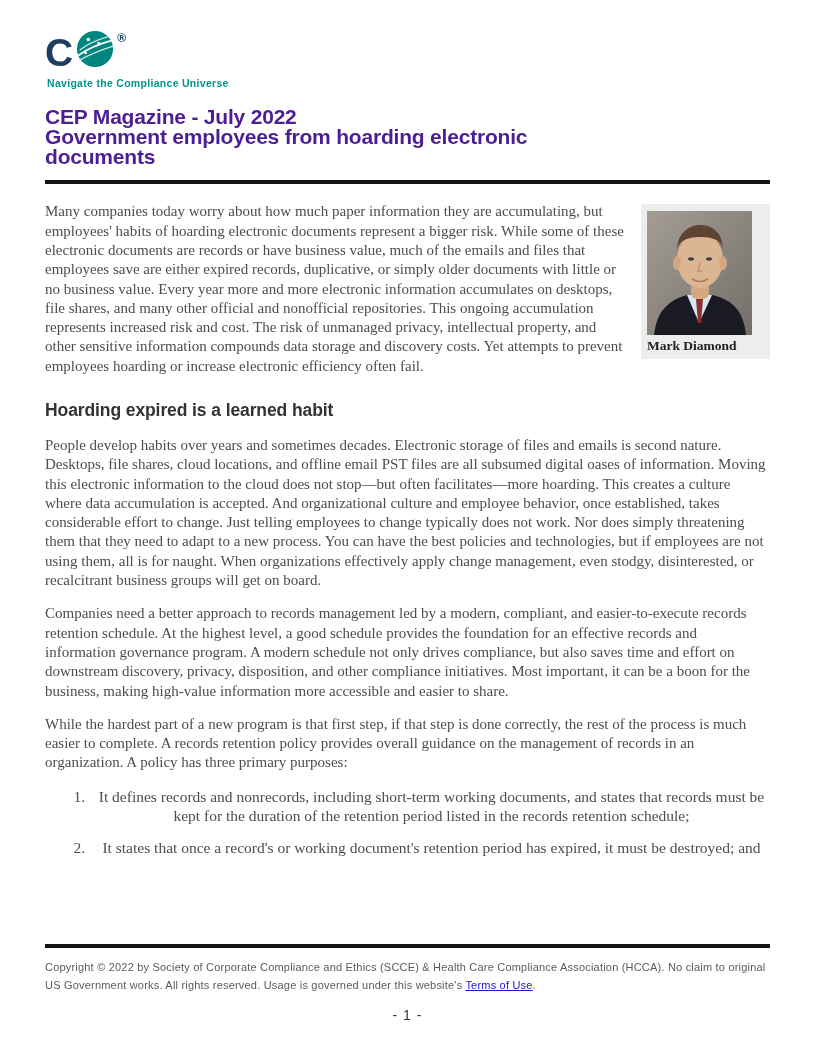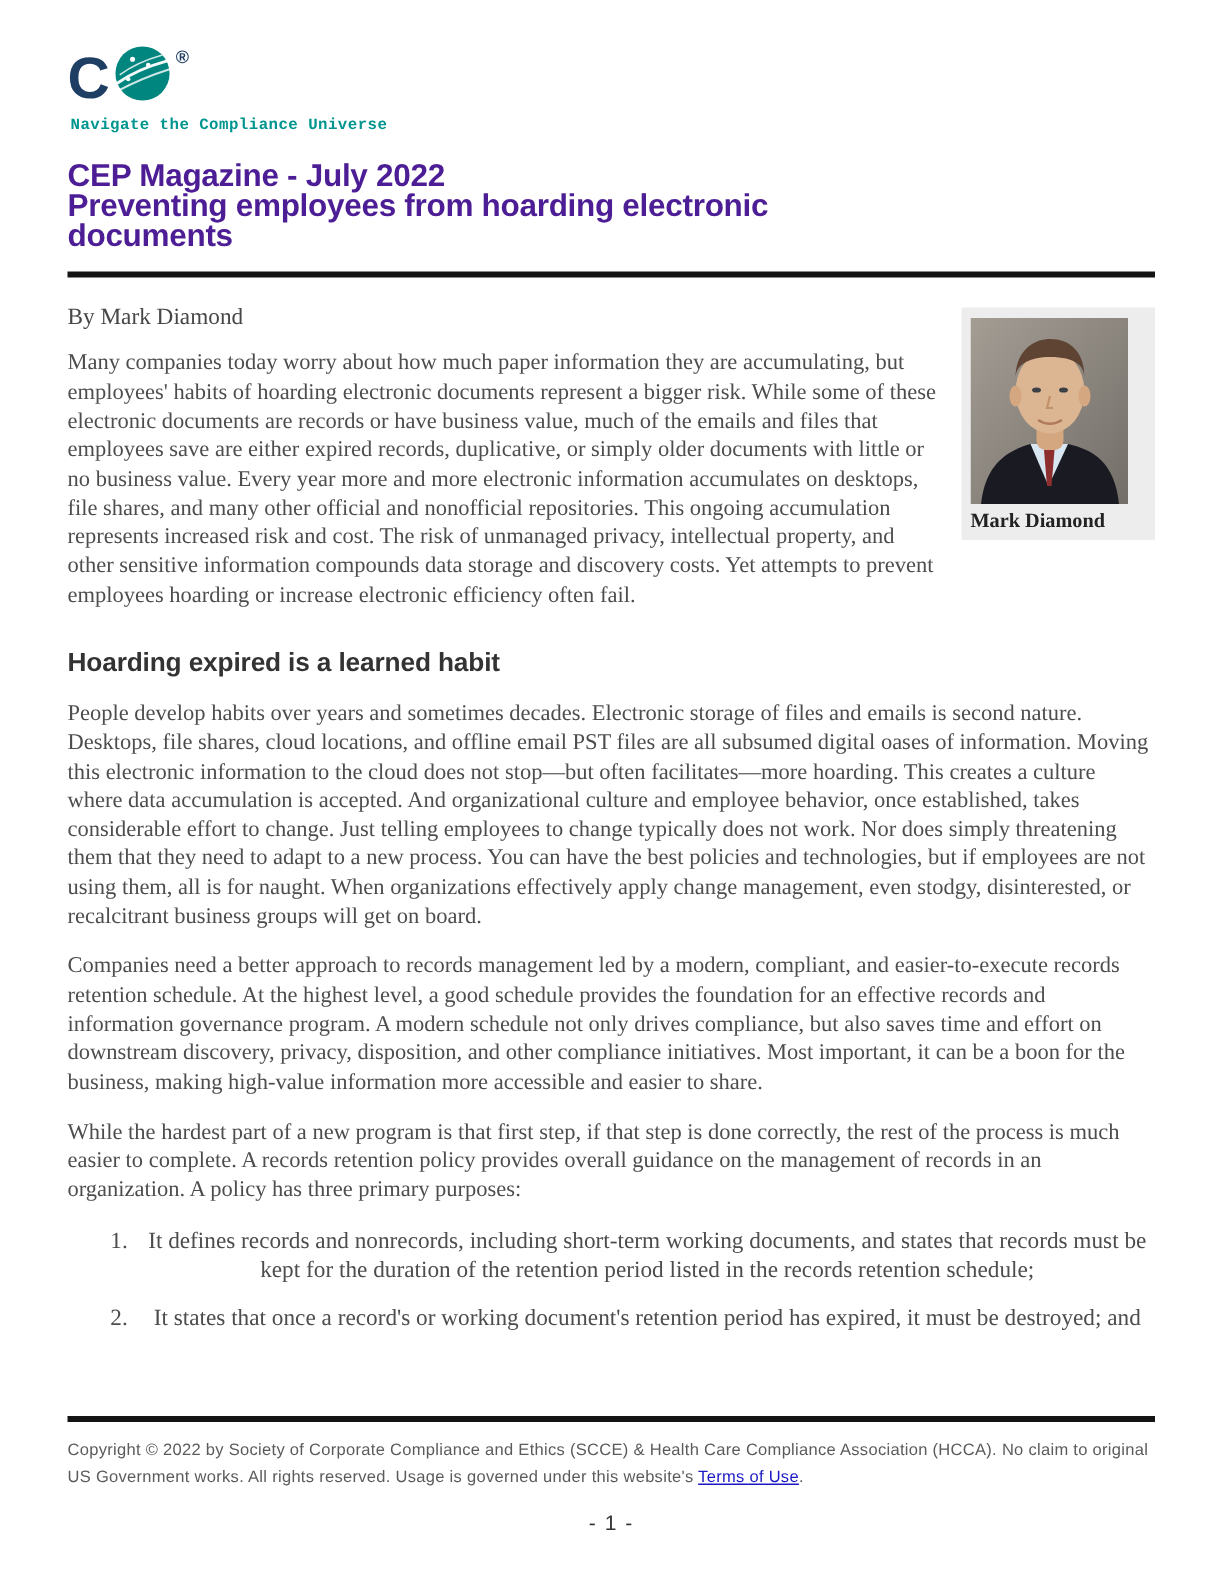--- a/index.html
+++ b/index.html
@@ -31,21 +31,21 @@
     font-size: 12px;
     align-self: flex-start;
     margin-top: 2px; margin-left: 2px;
     letter-spacing: 0;
   }
   .tagline {
     color: #00958f;
     font-weight: bold;
     font-size: 10.5px;
     letter-spacing: 0.3px;
-    margin-top: 4px; margin-left: 2px; font-family: Liberation Mono, monospace;
+    margin-top: 4px; margin-left: 2px;
   }
 
   
   .title-block {
     margin-top: 18px;
     color: #4c1d95;
     font-weight: bold;
     font-size: 21px;
     line-height: 0.95;
     letter-spacing: -0.2px;
@@ -159,21 +159,21 @@
           <circle cx="10" cy="24" r="1.5" fill="#ffffff"></circle>
         </svg>
       </span>
       <span class="reg">®</span>
     </div>
     <div class="tagline">Navigate the Compliance Universe</div>
   </div>
 
   <div class="title-block">
     <div class="title-line1">CEP Magazine - July 2022</div>
-    <div class="title-line2">Preventing employees from hoarding electronic documents</div>
+    <div class="title-line2">Government employees from hoarding electronic documents</div>
   </div>
 
   <div class="rule"></div>
 
   <div class="article">
 
     <aside class="photo-box">
       <span>
         <svg width="105" height="124" viewBox="0 0 105 124">
           <defs>
@@ -202,21 +202,20 @@
           <ellipse cx="44" cy="48" rx="3" ry="1.7" fill="#3b3f46"></ellipse>
           <ellipse cx="62" cy="48" rx="3" ry="1.7" fill="#3b3f46"></ellipse>
 
           <path d="M53,52 L51,60 L55,60" stroke="#c09068" stroke-width="1.4" fill="none"></path>
           <path d="M45,68 Q53,73 61,68" stroke="#b07a5e" stroke-width="1.6" fill="none"></path>
         </svg>
       </span>
       <div class="photo-caption">Mark Diamond</div>
     </aside>
 
-    <p class="byline">By Mark Diamond</p>
 
 
     <p class="body-p">Many companies today worry about how much paper information they are accumulating, but employees' habits of hoarding electronic documents represent a bigger risk. While some of these electronic documents are records or have business value, much of the emails and files that employees save are either expired records, duplicative, or simply older documents with little or no business value. Every year more and more electronic information accumulates on desktops, file shares, and many other official and nonofficial repositories. This ongoing accumulation represents increased risk and cost. The risk of unmanaged privacy, intellectual property, and other sensitive information compounds data storage and discovery costs. Yet attempts to prevent employees hoarding or increase electronic efficiency often fail.</p>
 
     <h2 class="section-heading">Hoarding expired is a learned habit</h2>
     <p class="body-p">People develop habits over years and sometimes decades. Electronic storage of files and emails is second nature. Desktops, file shares, cloud locations, and offline email PST files are all subsumed digital oases of information. Moving this electronic information to the cloud does not stop—but often facilitates—more hoarding. This creates a culture where data accumulation is accepted. And organizational culture and employee behavior, once established, takes considerable effort to change. Just telling employees to change typically does not work. Nor does simply threatening them that they need to adapt to a new process. You can have the best policies and technologies, but if employees are not using them, all is for naught. When organizations effectively apply change management, even stodgy, disinterested, or recalcitrant business groups will get on board.</p>
 
     <p class="body-p">Companies need a better approach to records management led by a modern, compliant, and easier-to-execute records retention schedule. At the highest level, a good schedule provides the foundation for an effective records and information governance program. A modern schedule not only drives compliance, but also saves time and effort on downstream discovery, privacy, disposition, and other compliance initiatives. Most important, it can be a boon for the business, making high-value information more accessible and easier to share.</p>
     <p class="body-p">While the hardest part of a new program is that first step, if that step is done correctly, the rest of the process is much easier to complete. A records retention policy provides overall guidance on the management of records in an organization. A policy has three primary purposes:</p>
 

